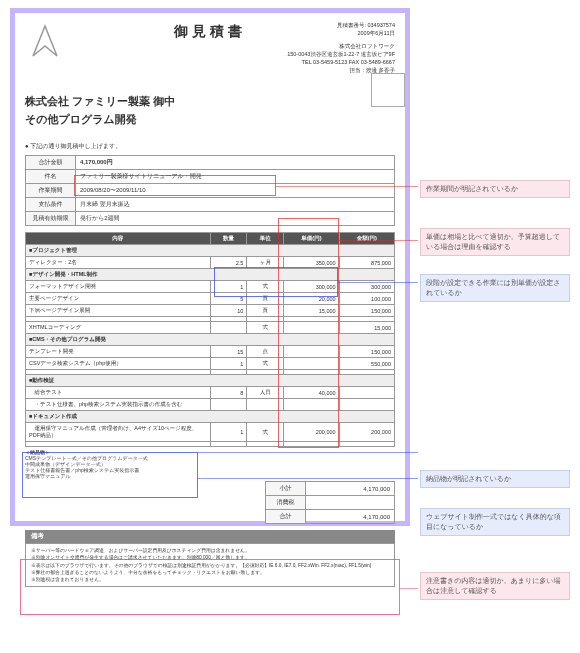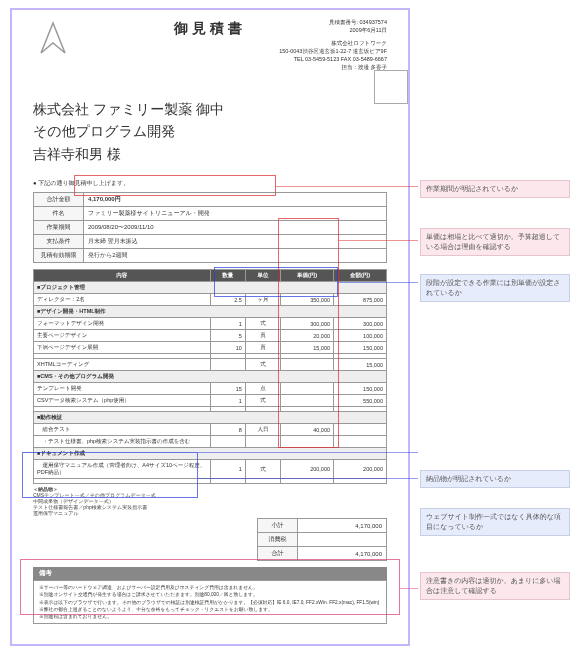--- a/index.html
+++ b/index.html
@@ -1,24 +1,24 @@
 <!DOCTYPE html>
 <html><head>
 <meta charset="utf-8">
 <style>
   * { box-sizing: border-box; margin: 0; padding: 0; }
   body { font-family: "Hiragino Sans", "Meiryo", sans-serif; font-size: 6px; background: #fff; color: #333; }
   .page { width: 580px; height: 653px; position: relative; }
-  .doc { position: absolute; left: 10px; top: 8px; width: 400px; height: 638px; border: 2px solid #c4b5fd; padding: 8px 21px; background: #fff; }
+  .doc { position: absolute; left: 10px; top: 8px; width: 400px; height: 518px; border: 5px solid #c4b5fd; padding: 8px 10px; background: #fff; }
   .header { position: relative; height: 60px; }
   .logo { position: absolute; left: 0; top: 0; width: 40px; height: 40px; }
   .title { position: absolute; left: 50%; transform: translateX(-50%); top: 2px; font-size: 14px; font-weight: bold; letter-spacing: 4px; }
   .rhead { position: absolute; right: 0; top: 0; text-align: right; font-size: 5.5px; line-height: 1.5; }
   .stampbox { position: absolute; right: 0; top: 60px; width: 34px; height: 34px; border: 0.5px solid #aaa; }
-  .client { margin-top: 20px; font-size: 14px; line-height: 1.6; font-weight: normal; }
+  .client { margin-top: 12px; font-size: 11px; line-height: 1.6; font-weight: bold; }
   .lead { margin-top: 14px; font-size: 6px; }
   .sumtable { margin-top: 4px; border-collapse: collapse; width: 100%; }
   .sumtable td { border: 0.5px solid #999; padding: 2px 4px; font-size: 6px; }
   .sumtable td.lbl { width: 50px; text-align: center; background: #f6f6f6; }
   .sumtotal { font-weight: bold; font-size: 9px; }
   .itemtable { margin-top: 6px; border-collapse: collapse; width: 100%; table-layout: fixed; }
   .itemtable th, .itemtable td { border: 0.5px solid #999; padding: 2px 3px; font-size: 5.5px; }
   .itemtable th { background: #555; color: #fff; text-align: center; }
   .itemtable td.num { text-align: right; }
   .itemtable td.ctr { text-align: center; }
@@ -66,21 +66,20 @@
         <div>株式会社ロフトワーク</div>
         <div>150-0043渋谷区道玄坂1-22-7 道玄坂ピア9F</div>
         <div>TEL 03-5459-5123 FAX 03-5489-6667</div>
         <div><span>担当：</span><span>渡邊 多香子</span></div>
       </div>
     </div>
     <div class="stampbox"></div>
     <div class="client">
       <div>株式会社 ファミリー製薬 御中</div>
       <div>その他プログラム開発</div>
-      <div>吉祥寺和男 様</div>
     </div>
     <div class="lead">● 下記の通り御見積申し上げます。</div>
 
     <table class="sumtable">
       <tbody>
           <tr>
             <td class="lbl">合計金額</td>
             <td class="sumtotal">4,170,000円</td>
           </tr>
       <tr>

